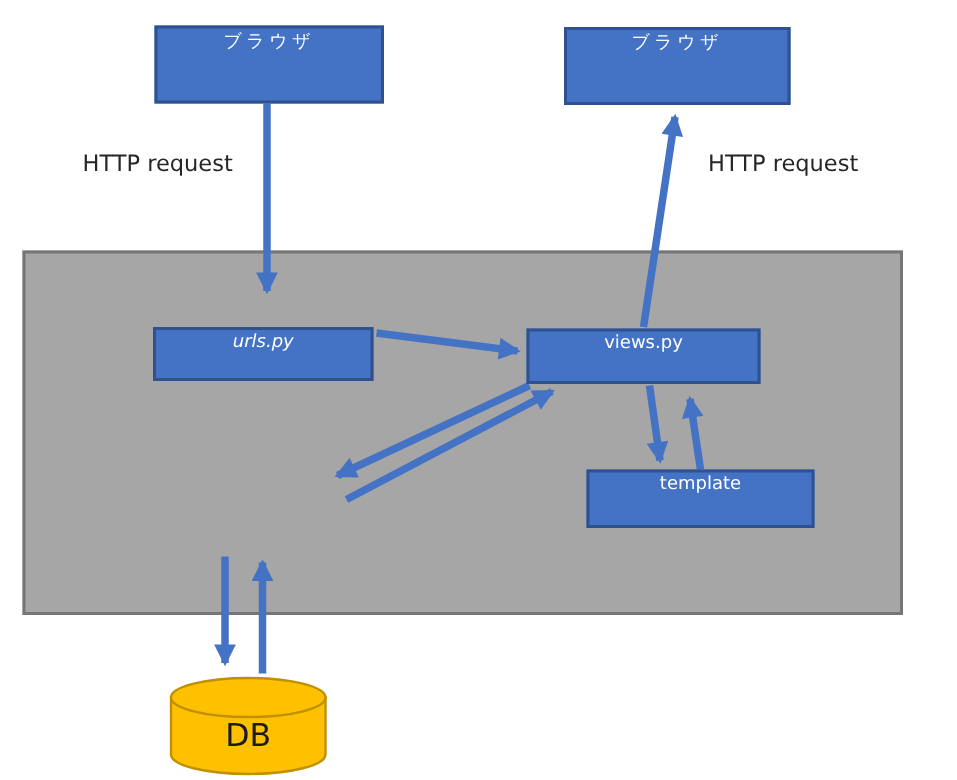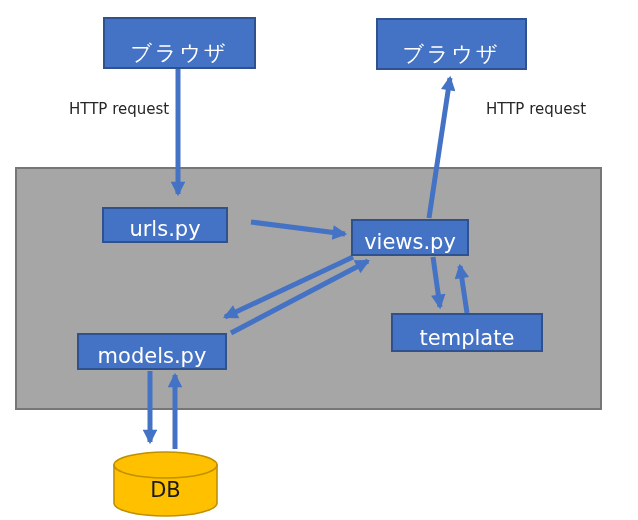--- a/index.html
+++ b/index.html
@@ -35,41 +35,40 @@
     z-index: 2;
     pointer-events: none;
   }
   .node {
     position: absolute;
     background: #4472c4;
     border: 2px solid #2f528f;
     box-sizing: border-box;
     color: #ffffff;
     display: flex;
-    align-items: flex-end;
+    align-items: flex-start;
     justify-content: center;
-    font-size: 21px;
+    font-size: 12px;
     z-index: 3;
   }
   .node.jp {
     letter-spacing: 3px;
   }
   .node-browser-left  { left: 103px; top: 17px;  width: 153px; height: 52px; }
   .node-browser-right { left: 376px; top: 18px;  width: 151px; height: 52px; }
-  .node-urls          { left: 102px; top: 207px; width: 126px; height: 36px; }
-  .node-views         { left: 351px; top: 219px; width: 118px; height: 37px; }
+  .node-urls          { left: 102px; top: 218px; width: 147px; height: 36px; font-style: italic; }
+  .node-views         { left: 351px; top: 219px; width: 156px; height: 37px; }
   .node-template      { left: 391px; top: 313px; width: 152px; height: 39px; }
   .node-models        { left: 77px;  top: 333px; width: 150px; height: 37px; }
   .edge-label {
     position: absolute;
     color: #262626;
     font-size: 15px;
     z-index: 4;
     white-space: nowrap;
-    margin-left: 14px;
   }
   .label-http-request  { left: 55px;  top: 100px; }
   .label-http-response { left: 472px; top: 100px; }
   .db-layer {
     position: absolute;
     left: 0;
     top: 0;
     width: 638px;
     height: 520px;
     z-index: 3;
@@ -120,23 +119,20 @@
   </div>
 
   <div class="node node-views">
     <span>views.py</span>
   </div>
 
   <div class="node node-template">
     <span>template</span>
   </div>
 
-  <div class="node node-models">
-    <span>models.py</span>
-  </div>
 
   <div class="edge-label label-http-request">HTTP request</div>
   <div class="edge-label label-http-response">HTTP request</div>
 
   <svg class="db-layer" width="638" height="520" viewBox="0 0 638 520" xmlns="http://www.w3.org/2000/svg">
     <g>
       <path d="M114,465 L114,503 A51.5,13 0 0 0 217,503 L217,465 Z" fill="#ffc000" stroke="#bf9000" stroke-width="1.6"></path>
       <ellipse cx="165.5" cy="465" rx="51.5" ry="13" fill="#ffc000" stroke="#bf9000" stroke-width="1.6"></ellipse>
       <text x="165.5" y="497" text-anchor="middle" class="db-text">DB</text>
     </g>

